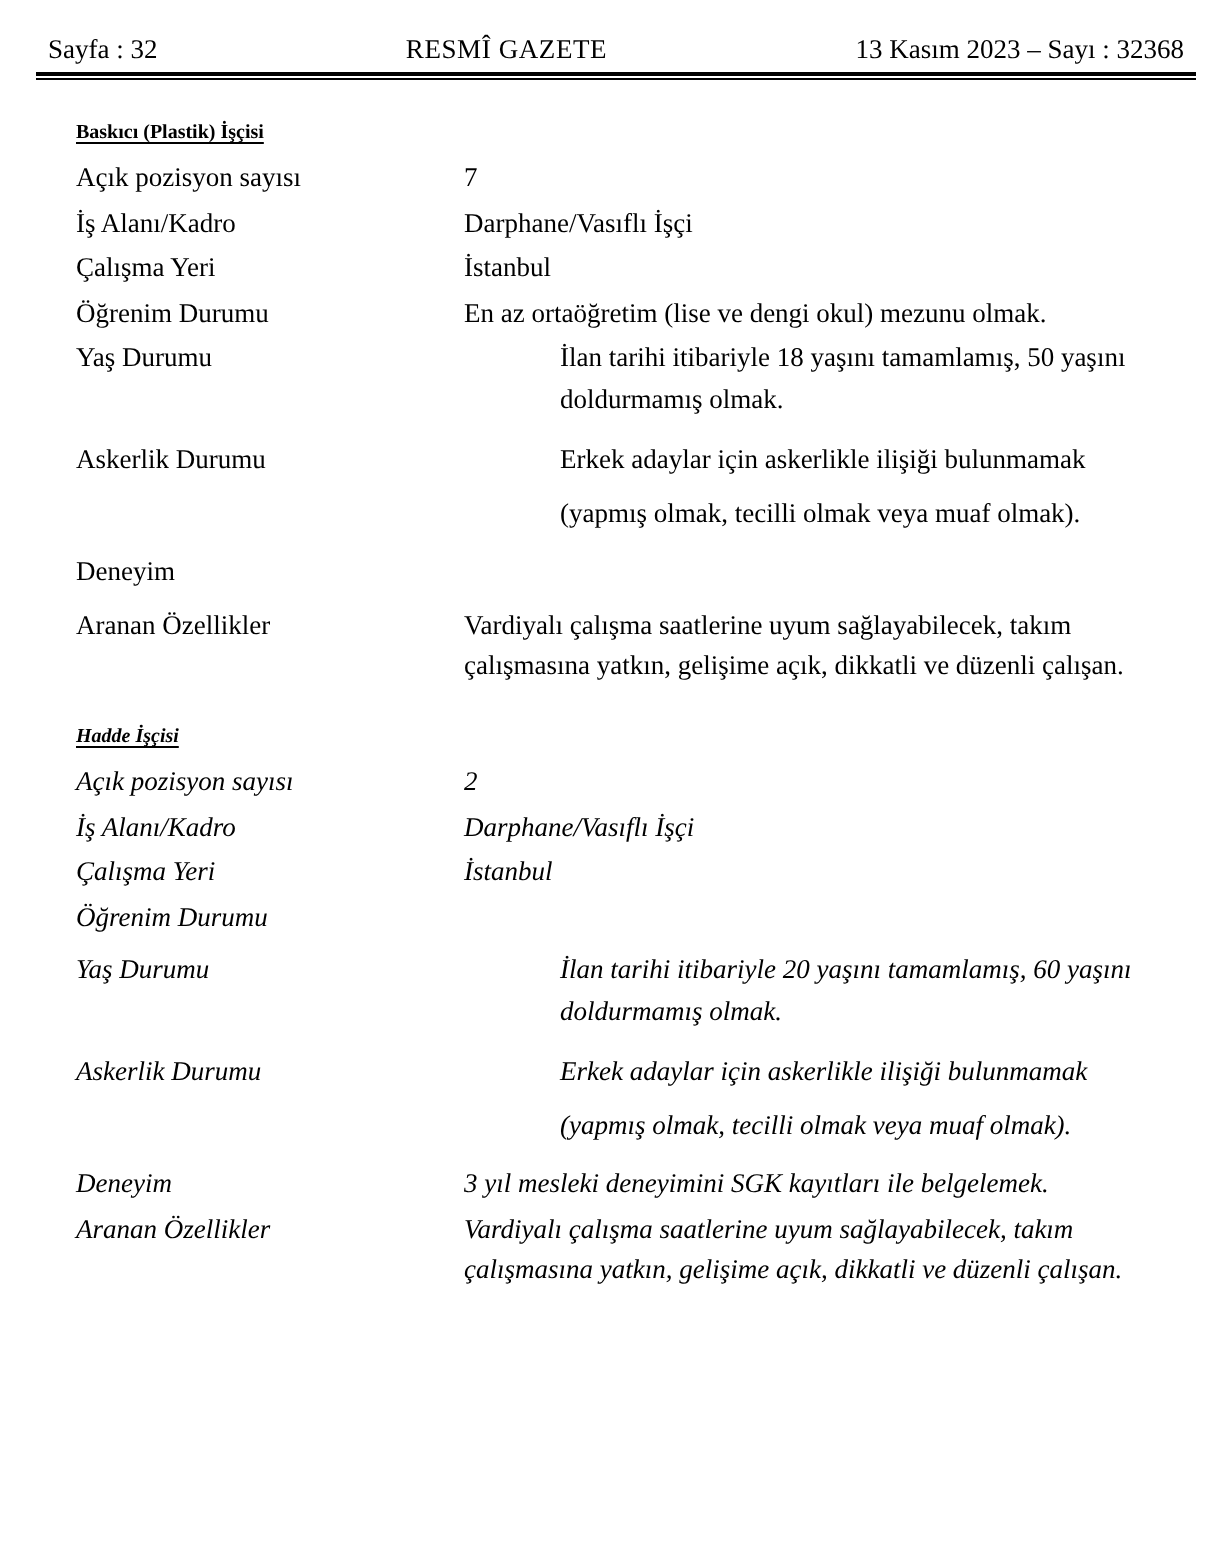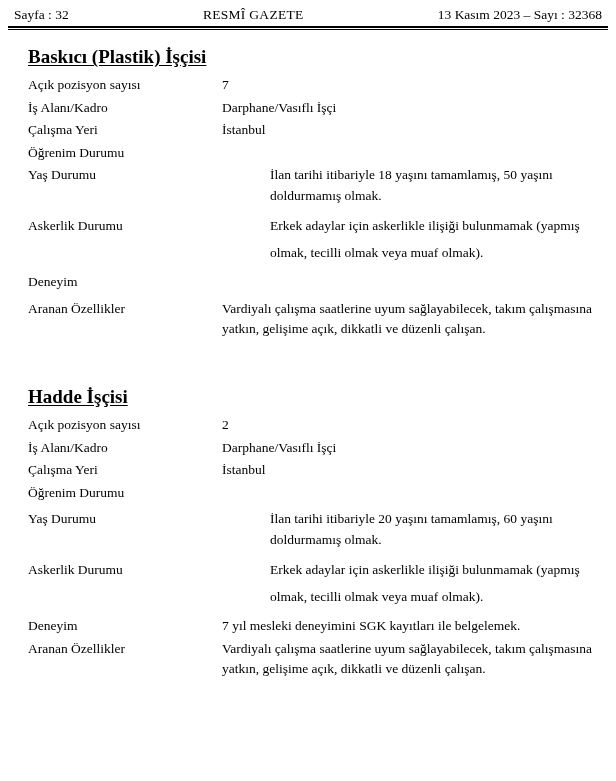--- a/index.html
+++ b/index.html
@@ -12,21 +12,21 @@
     height: 781px;
     font-family: "Liberation Serif", "DejaVu Serif", serif;
     color: #000000;
     overflow: hidden;
   }
   .page {
     position: relative;
     width: 616px;
     height: 547px;
     box-sizing: border-box;
-    padding: 0;
+    padding: 10px;
   }
 
   
   .page-header {
     display: flex;
     align-items: baseline;
     justify-content: space-between;
     padding: 8px 14px 0 14px;
     font-size: 13.5px;
     line-height: 1.1;
@@ -47,25 +47,25 @@
     background: #000;
     margin-top: 1.5px;
   }
 
   
   .content {
     padding: 0 14px 0 14px;
   }
 
   .job-block { margin-top: 16px; }
-  .job-block.second { margin-top: 46px; }
+  .job-block.second { margin-top: 14px; font-style: italic; }
 
   .job-title {
     font-weight: bold;
-    font-size: 19px;
+    font-size: 10px;
     text-decoration: underline;
     text-underline-offset: 2px;
     margin-left: 14px;
     margin-bottom: 7px;
     display: inline-block;
   }
 
   .spec-row {
     display: flex;
     align-items: flex-start;
@@ -123,20 +123,21 @@
         <div class="spec-value">Darphane/Vasıflı İşçi</div>
       </div>
 
       <div class="spec-row tight">
         <div class="spec-label">Çalışma Yeri</div>
         <div class="spec-value">İstanbul</div>
       </div>
 
       <div class="spec-row tight">
         <div class="spec-label">Öğrenim Durumu</div>
+        <div class="spec-value">En az ortaöğretim (lise ve dengi okul) mezunu olmak.</div>
       </div>
 
       <div class="spec-row normal">
         <div class="spec-label">Yaş Durumu</div>
         <div class="spec-value">İlan tarihi itibariyle 18 yaşını tamamlamış, 50 yaşını doldurmamış olmak.</div>
       </div>
 
       <div class="spec-row wide normal">
         <div class="spec-label">Askerlik Durumu</div>
         <div class="spec-value">Erkek adaylar için askerlikle ilişiği bulunmamak (yapmış olmak, tecilli olmak veya muaf olmak).</div>
@@ -179,21 +180,21 @@
         <div class="spec-value">İlan tarihi itibariyle 20 yaşını tamamlamış, 60 yaşını doldurmamış olmak.</div>
       </div>
 
       <div class="spec-row wide normal">
         <div class="spec-label">Askerlik Durumu</div>
         <div class="spec-value">Erkek adaylar için askerlikle ilişiği bulunmamak (yapmış olmak, tecilli olmak veya muaf olmak).</div>
       </div>
 
       <div class="spec-row tight">
         <div class="spec-label">Deneyim</div>
-        <div class="spec-value">7 yıl mesleki deneyimini SGK kayıtları ile belgelemek.</div>
+        <div class="spec-value">3 yıl mesleki deneyimini SGK kayıtları ile belgelemek.</div>
       </div>
 
       <div class="spec-row">
         <div class="spec-label">Aranan Özellikler</div>
         <div class="spec-value">Vardiyalı çalışma saatlerine uyum sağlayabilecek, takım çalışmasına yatkın, gelişime açık, dikkatli ve düzenli çalışan.</div>
       </div>
     </div>
 
   </div>
 </div>

